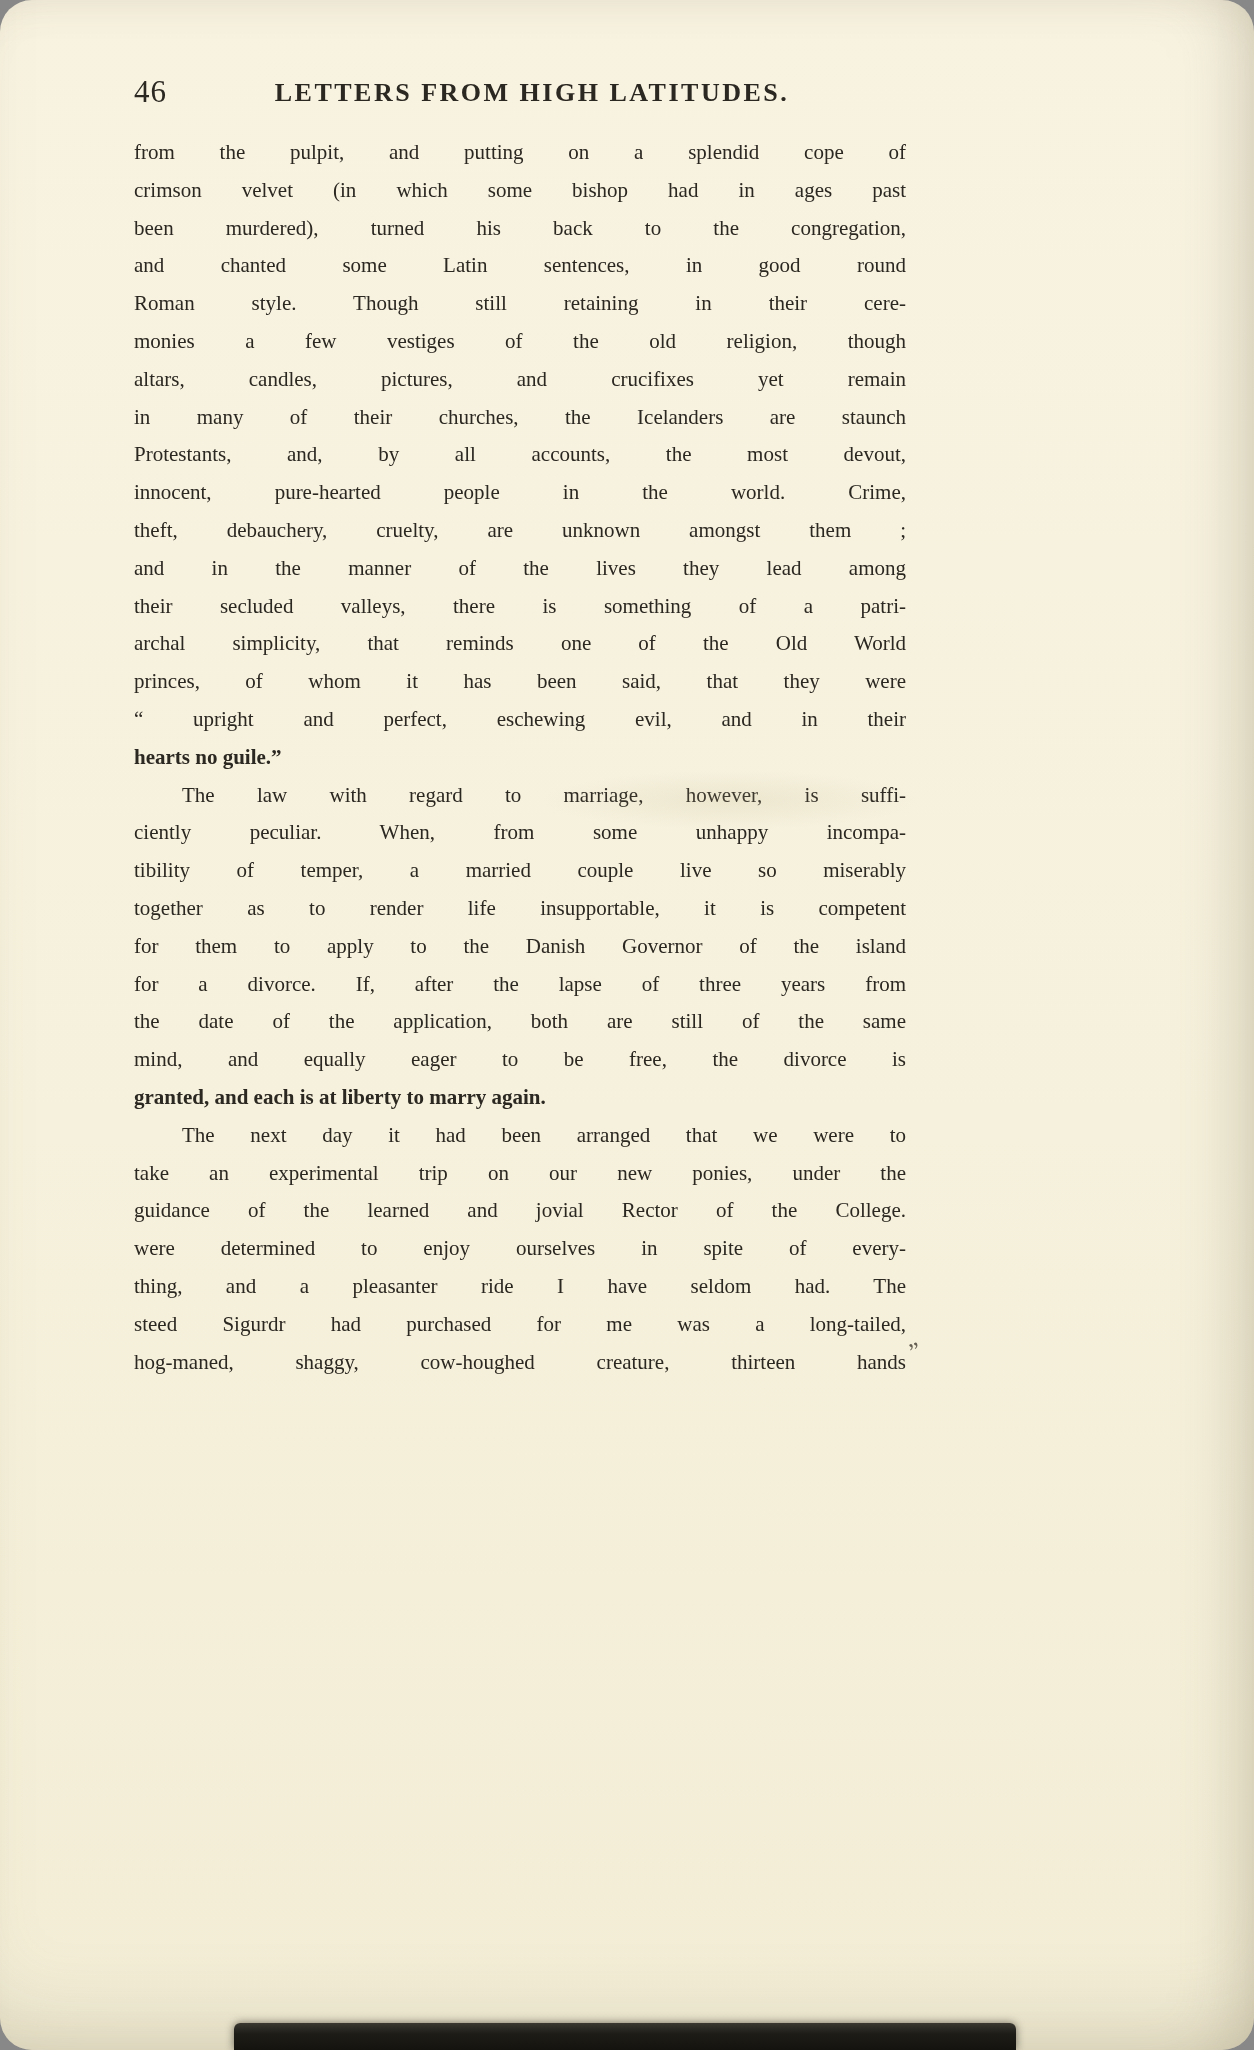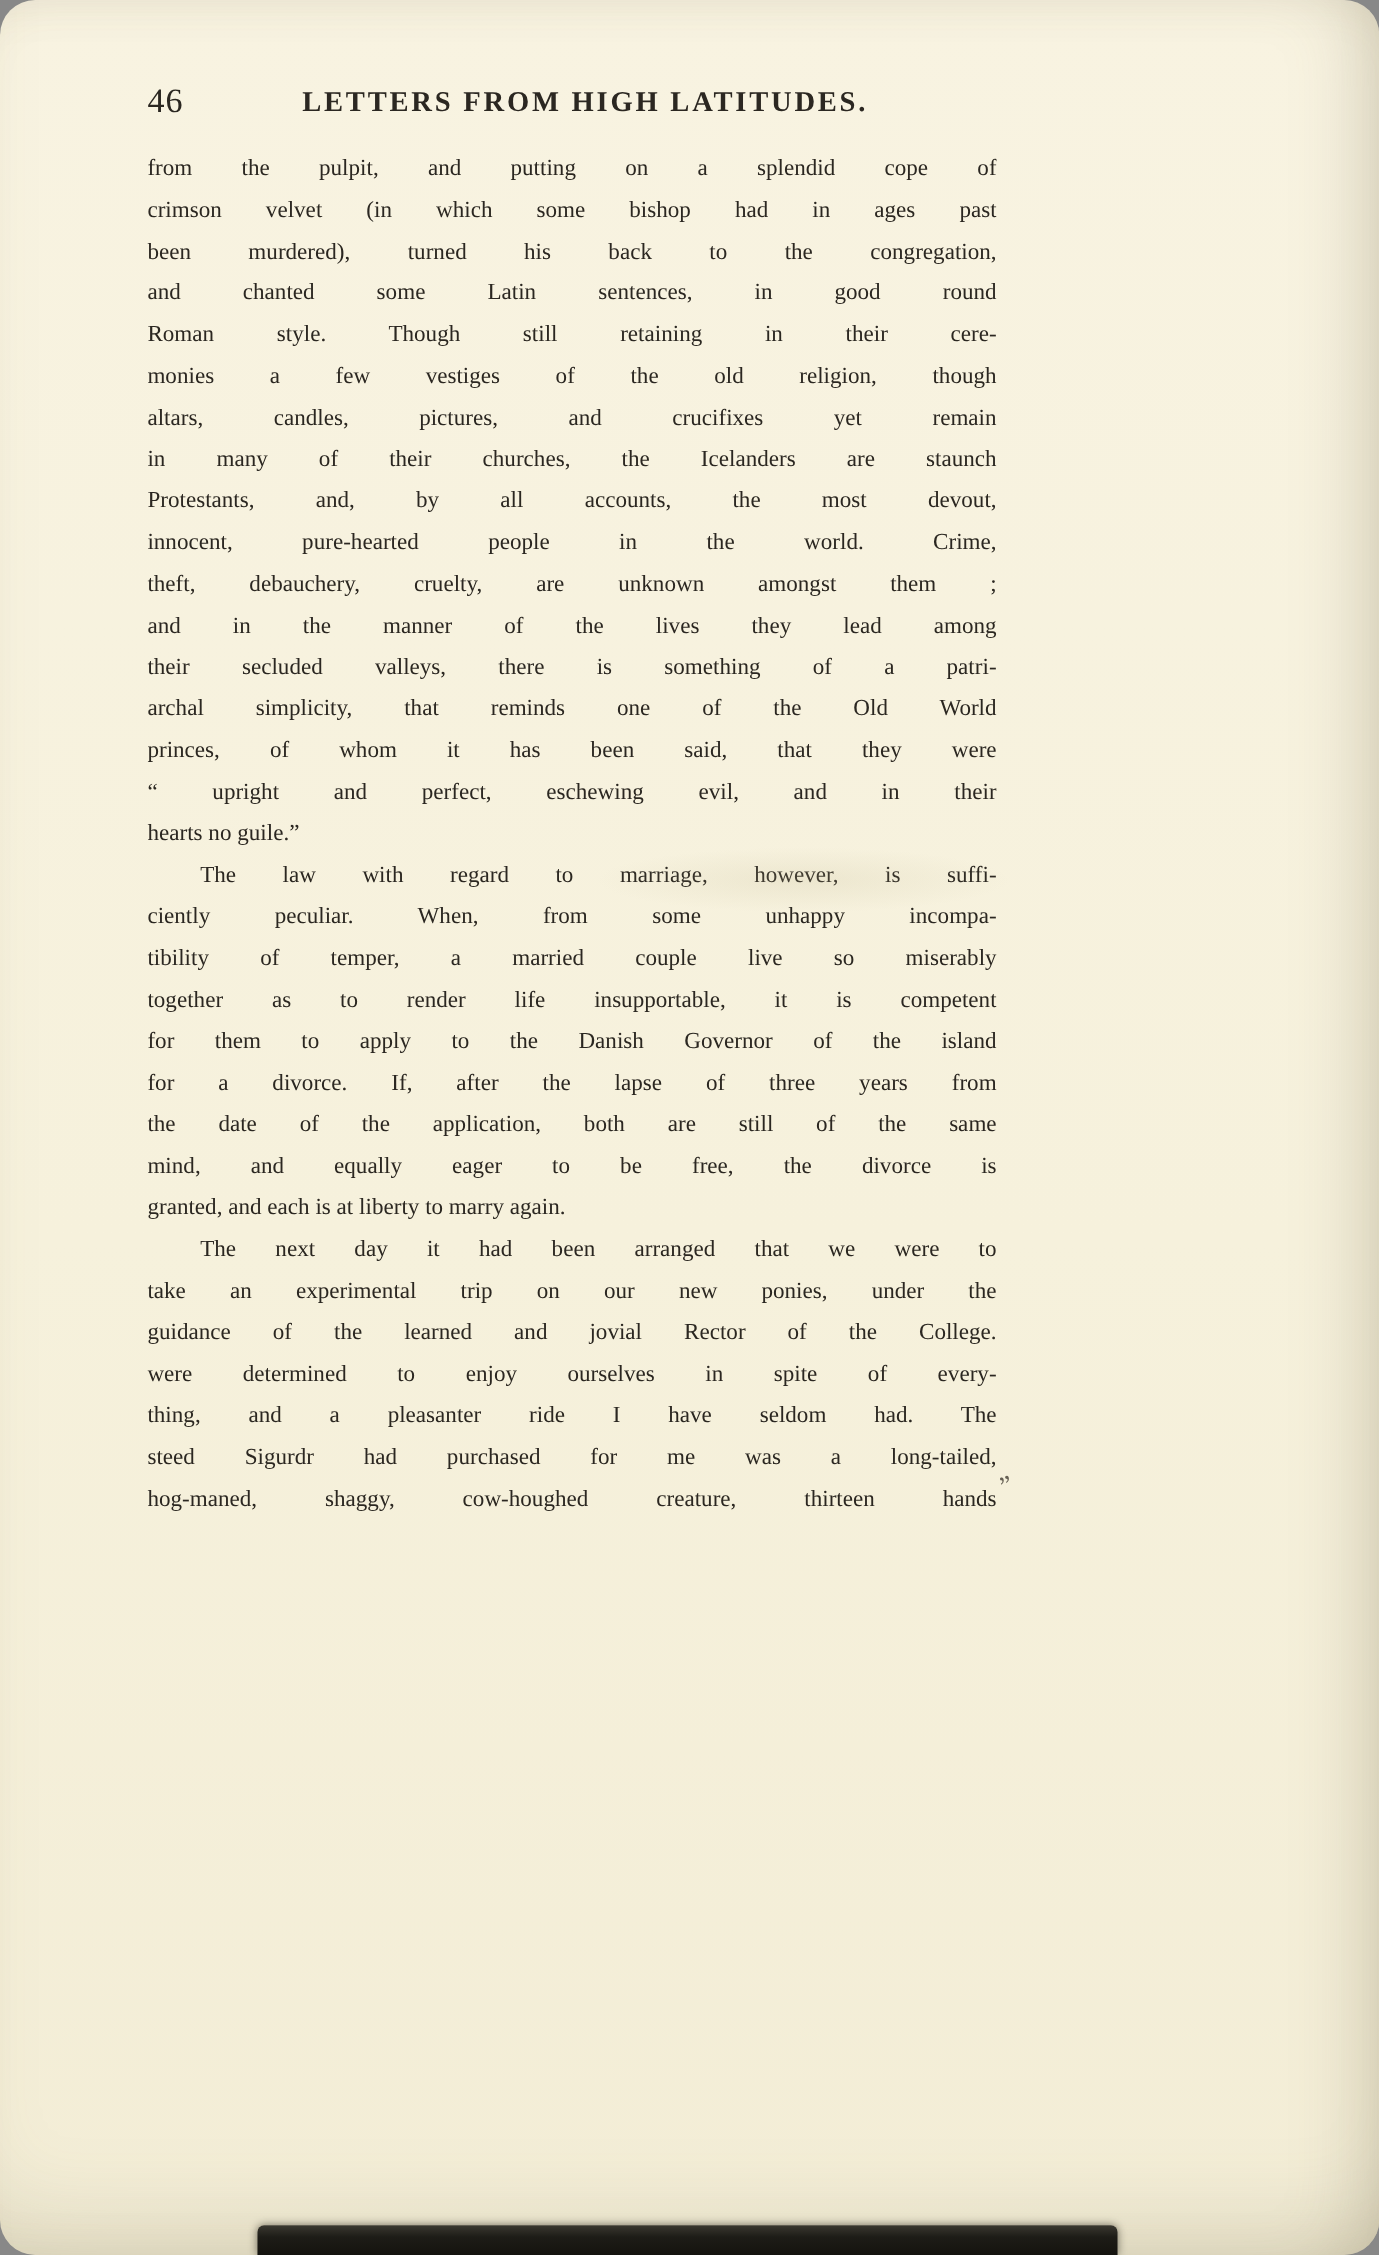--- a/index.html
+++ b/index.html
@@ -55,21 +55,21 @@
     overflow: hidden;
     text-align: justify;
     font-size: 21px;
   }
   .line::after {
     content: "";
     display: inline-block;
     width: 100%;
     height: 0;
   }
-  .line.last { text-align: left; }
+  .line.last { text-align: left; font-weight: bold; }
   .line.last::after { content: none; }
   .line.indent { text-indent: 48px; }
   .ink-mark {
     position: absolute;
     left: 910px;
     top: 1338px;
     font-size: 24px;
     color: #4c463c;
     transform: rotate(-18deg);
     opacity: 0.85;

